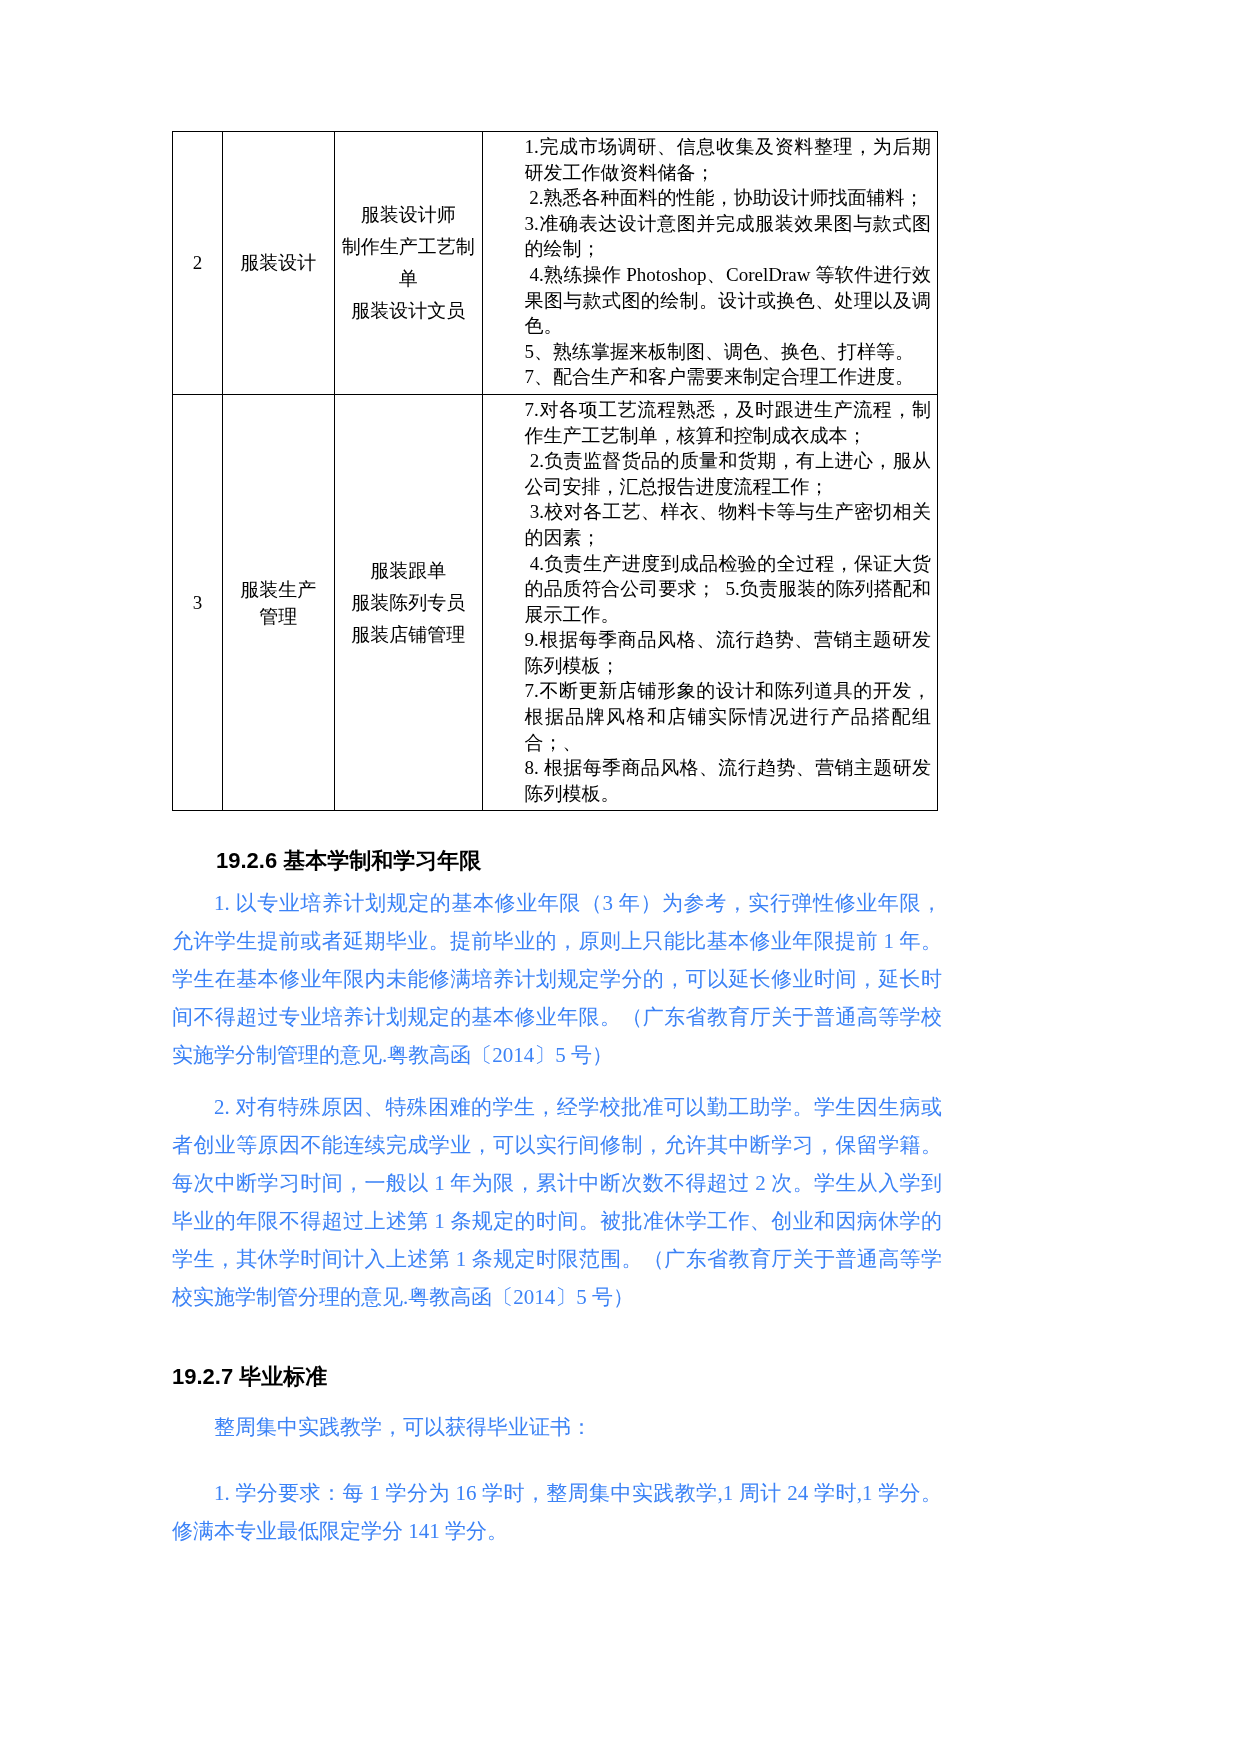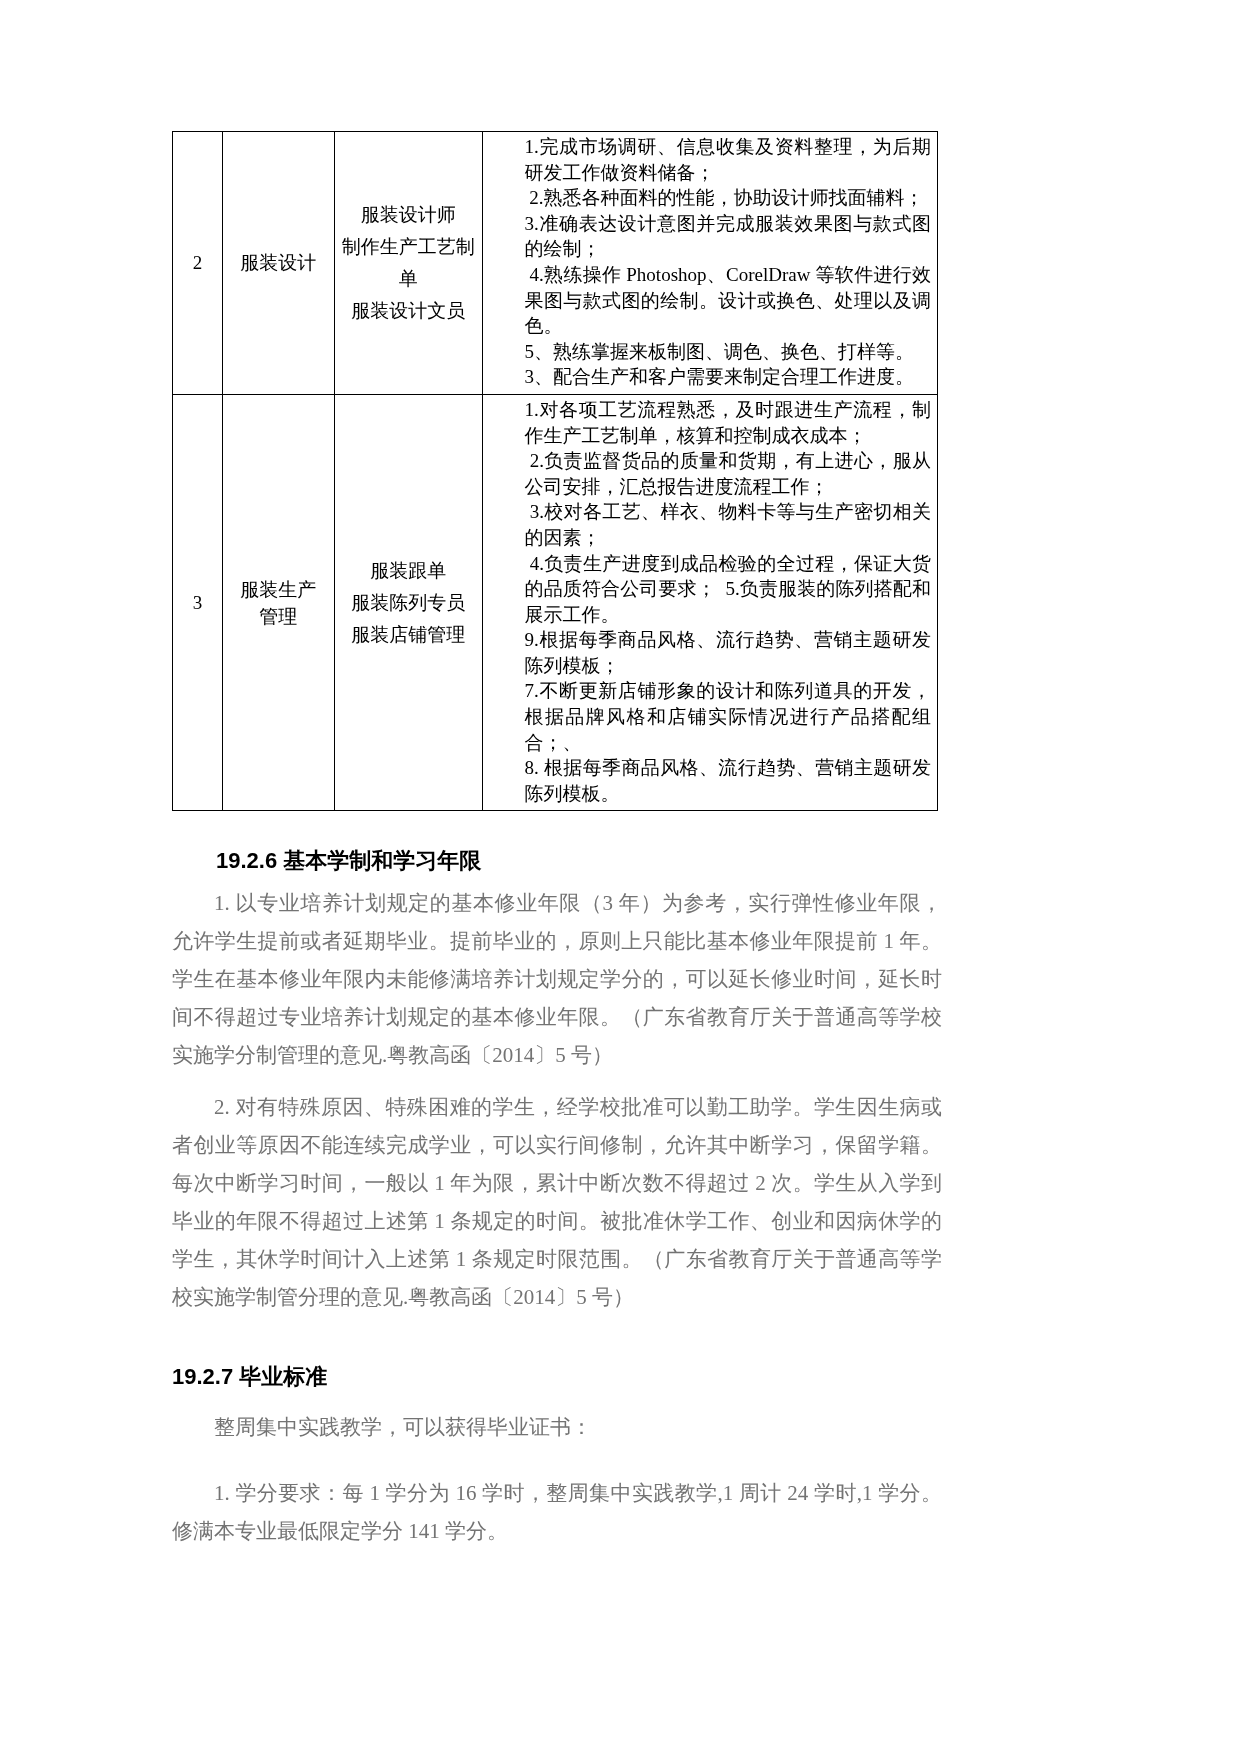--- a/index.html
+++ b/index.html
@@ -74,21 +74,21 @@
     color: #000;
   }
   .h-1926 { margin: 35px 0 0 44px; }
   .h-1927 { margin: 46px 0 0 0; }
   .body-para {
     font-size: 21px;
     line-height: 38px;
     text-align: justify;
     text-indent: 42px;
     width: 770px;
-    color: #737373;
+    color: #3b82f6;
   }
   .p-1 { margin-top: 8px; }
   .p-2 { margin-top: 14px; }
   .p-3 { margin-top: 16px; }
   .p-4 { margin-top: 28px; }
 </style>
 </head>
 <body>
 
 <div class="page">
@@ -103,33 +103,33 @@
             <div class="pos-line">服装设计师</div>
             <div class="pos-line">制作生产工艺制单</div>
             <div class="pos-line">服装设计文员</div>
           </td>
           <td class="c-duties">
             <div class="duty">1.完成市场调研、信息收集及资料整理，为后期研发工作做资料储备；</div>
             <div class="duty">&nbsp;2.熟悉各种面料的性能，协助设计师找面辅料；</div>
             <div class="duty">3.准确表达设计意图并完成服装效果图与款式图的绘制；</div>
             <div class="duty">&nbsp;4.熟练操作 Photoshop、CorelDraw 等软件进行效果图与款式图的绘制。设计或换色、处理以及调色。</div>
             <div class="duty">5、熟练掌握来板制图、调色、换色、打样等。</div>
-            <div class="duty">3、配合生产和客户需要来制定合理工作进度。</div>
+            <div class="duty">7、配合生产和客户需要来制定合理工作进度。</div>
           </td>
         </tr>
         <tr>
           <td class="c-num">3</td>
           <td class="c-cat">服装生产管理</td>
           <td class="c-pos">
             <div class="pos-line">服装跟单</div>
             <div class="pos-line">服装陈列专员</div>
             <div class="pos-line">服装店铺管理</div>
           </td>
           <td class="c-duties">
-            <div class="duty">1.对各项工艺流程熟悉，及时跟进生产流程，制作生产工艺制单，核算和控制成衣成本；</div>
+            <div class="duty">7.对各项工艺流程熟悉，及时跟进生产流程，制作生产工艺制单，核算和控制成衣成本；</div>
             <div class="duty">&nbsp;2.负责监督货品的质量和货期，有上进心，服从公司安排，汇总报告进度流程工作；</div>
             <div class="duty">&nbsp;3.校对各工艺、样衣、物料卡等与生产密切相关的因素；</div>
             <div class="duty">&nbsp;4.负责生产进度到成品检验的全过程，保证大货的品质符合公司要求；&nbsp;&nbsp;5.负责服装的陈列搭配和展示工作。</div>
             <div class="duty">9.根据每季商品风格、流行趋势、营销主题研发陈列模板；</div>
             <div class="duty">7.不断更新店铺形象的设计和陈列道具的开发，根据品牌风格和店铺实际情况进行产品搭配组合；、</div>
             <div class="duty">8. 根据每季商品风格、流行趋势、营销主题研发陈列模板。</div>
           </td>
         </tr>
       </tbody>
     </table>

